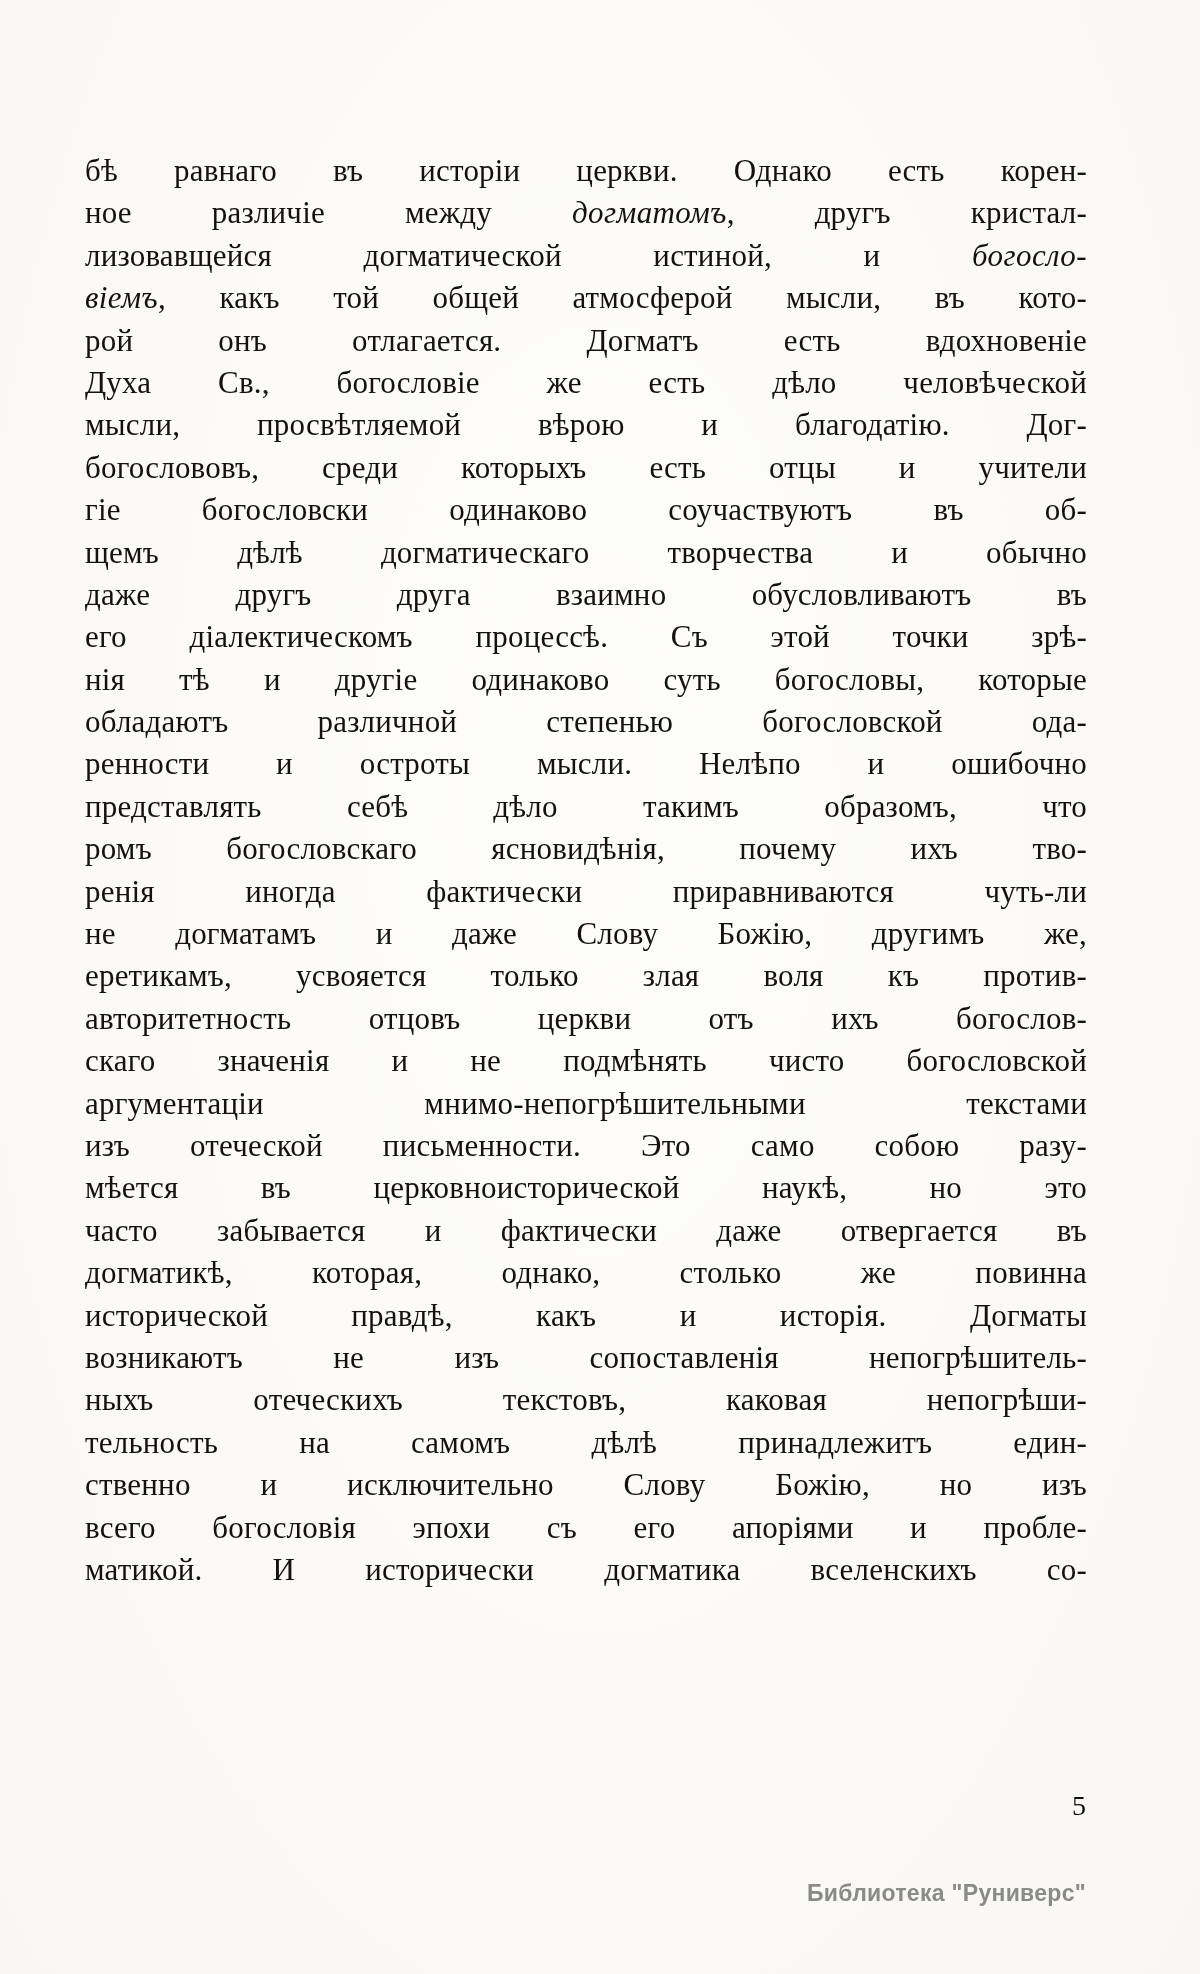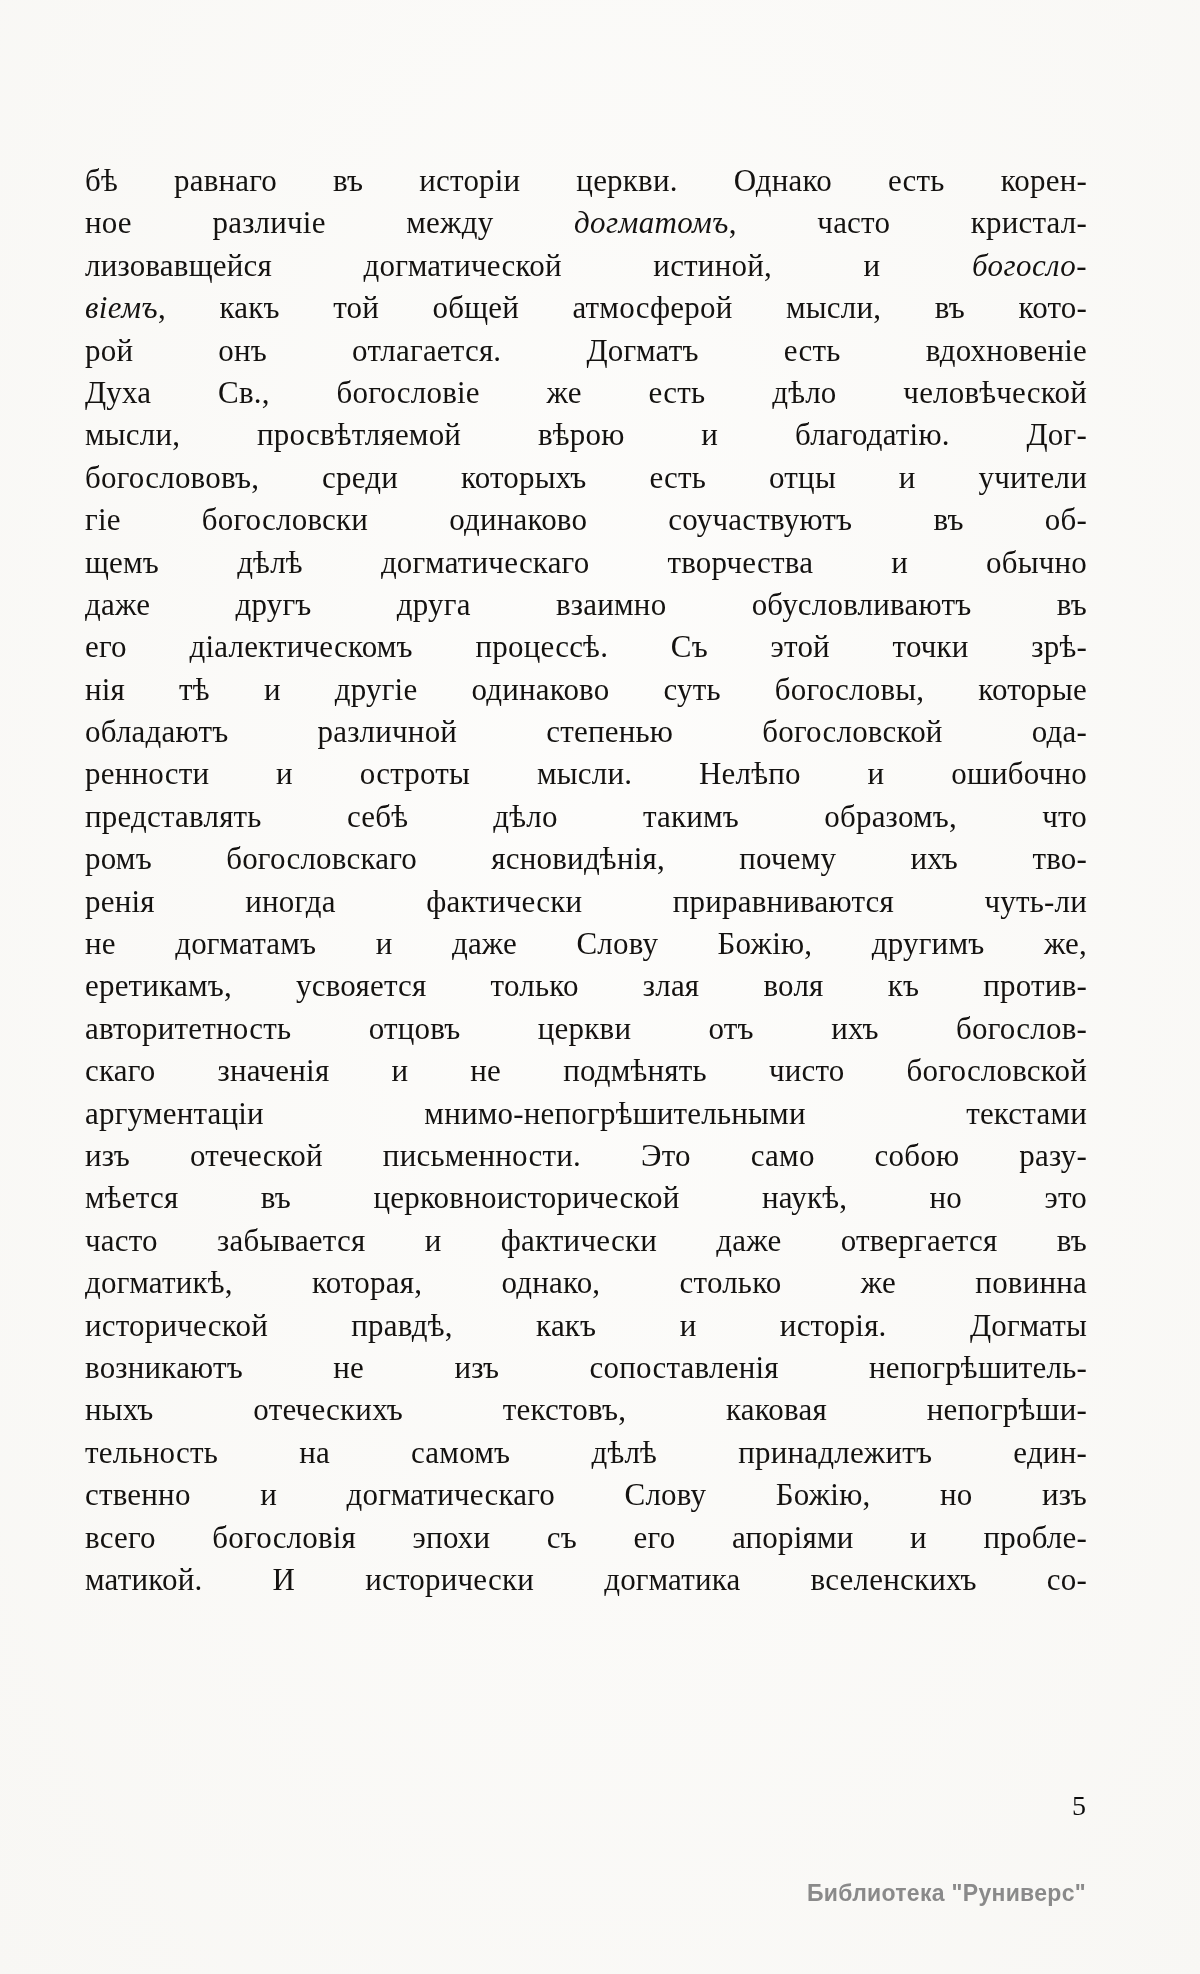--- a/index.html
+++ b/index.html
@@ -14,21 +14,20 @@
   .page{
     position:absolute;inset:0;
     background:
       radial-gradient(ellipse at 50% 40%, rgba(255,255,255,0.5), rgba(0,0,0,0.012)),
       #fbfaf7;
   }
   .body-text{
     position:absolute;
     left:85px;top:150px;
     width:1002px;
-    margin-top:10px;
   }
   .text-line{
     height:42.4px;
     line-height:42.4px;
     font-size:31px;
     white-space:nowrap;
     text-align:justify;
     text-align-last:justify;
     letter-spacing:0.2px;
   }
@@ -54,21 +53,21 @@
     color:#8a8a8a;
     letter-spacing:0.3px;
   }
 </style>
 </head>
 <body>
 
 <div class="page">
   <div class="body-text">
       <div class="text-line"><span>бѣ равнаго въ исторіи церкви. Однако есть корен-</span></div>
-      <div class="text-line"><span>ное различіе между </span><i>догматомъ</i><span>, часто кристал-</span></div>
+      <div class="text-line"><span>ное различіе между </span><i>догматомъ</i><span>, другъ кристал-</span></div>
       <div class="text-line"><span>лизовавщейся догматической истиной, и </span><i>богосло-</i></div>
       <div class="text-line"><i>віемъ</i><span>, какъ той общей атмосферой мысли, въ кото-</span></div>
       <div class="text-line"><span>рой онъ отлагается. Догматъ есть вдохновеніе</span></div>
       <div class="text-line"><span>Духа Св., богословіе же есть дѣло человѣческой</span></div>
       <div class="text-line"><span>мысли, просвѣтляемой вѣрою  и благодатію. Дог-</span></div>
       <div class="text-line"><span>богослововъ, среди которыхъ есть отцы и учители</span></div>
       <div class="text-line"><span>гіе богословски одинаково соучаствуютъ въ об-</span></div>
       <div class="text-line"><span>щемъ дѣлѣ догматическаго творчества и обычно</span></div>
       <div class="text-line"><span>даже другъ друга взаимно обусловливаютъ въ</span></div>
       <div class="text-line"><span>его діалектическомъ процессѣ. Съ этой точки зрѣ-</span></div>
@@ -84,19 +83,19 @@
       <div class="text-line"><span>скаго значенія и не подмѣнять чисто богословской</span></div>
       <div class="text-line"><span>аргументаціи мнимо-непогрѣшительными текстами</span></div>
       <div class="text-line"><span>изъ отеческой письменности. Это само собою разу-</span></div>
       <div class="text-line"><span>мѣется въ церковноисторической наукѣ, но это</span></div>
       <div class="text-line"><span>часто забывается и фактически даже отвергается въ</span></div>
       <div class="text-line"><span>догматикѣ, которая, однако, столько же повинна</span></div>
       <div class="text-line"><span>исторической правдѣ, какъ и исторія. Догматы</span></div>
       <div class="text-line"><span>возникаютъ не изъ сопоставленія непогрѣшитель-</span></div>
       <div class="text-line"><span>ныхъ отеческихъ текстовъ, каковая непогрѣши-</span></div>
       <div class="text-line"><span>тельность на самомъ дѣлѣ принадлежитъ един-</span></div>
-      <div class="text-line"><span>ственно и догматическаго Слову Божію, но изъ</span></div>
+      <div class="text-line"><span>ственно и исключительно Слову Божію, но изъ</span></div>
       <div class="text-line"><span>всего богословія эпохи съ его апоріями и пробле-</span></div>
       <div class="text-line"><span>матикой. И исторически догматика вселенскихъ со-</span></div>
     </div>
   <div class="page-number">5</div>
   <div class="watermark">Библиотека "Руниверс"</div>
 </div>
 
 </body></html>

